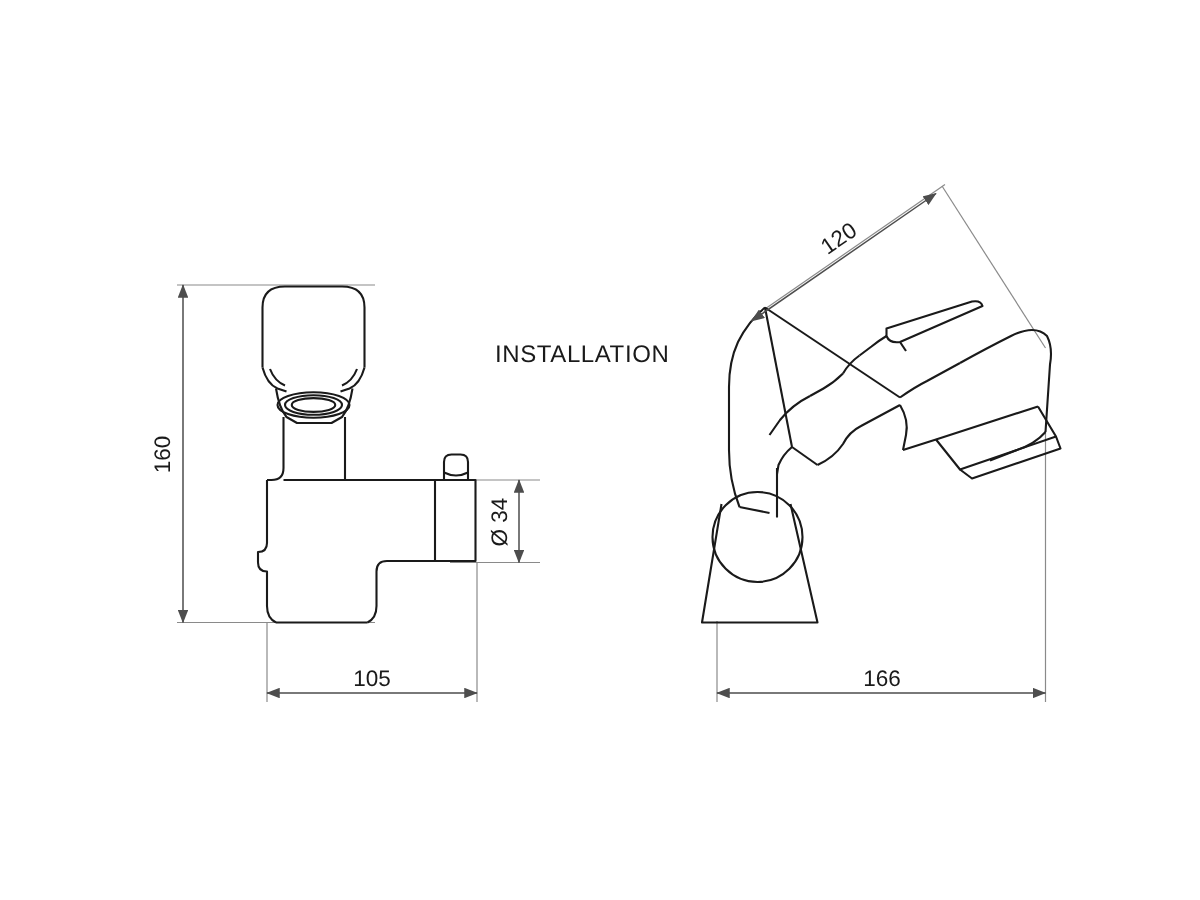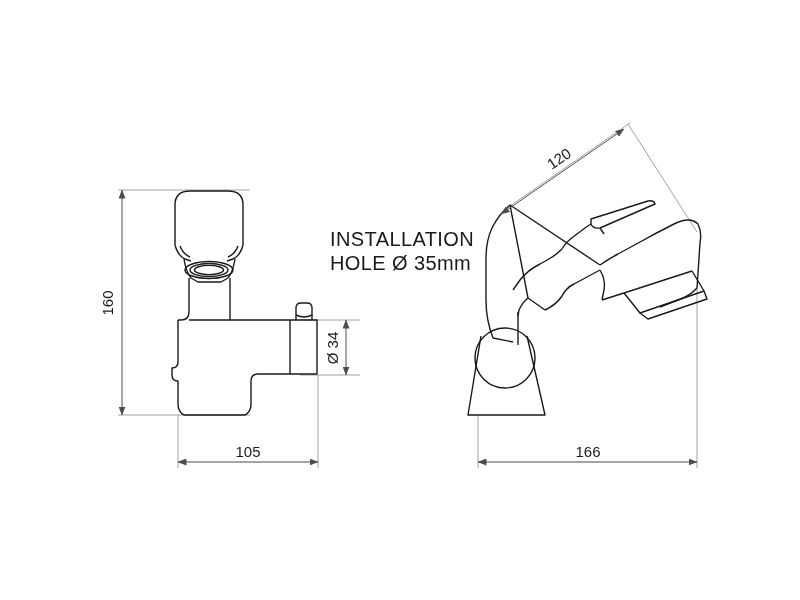--- a/index.html
+++ b/index.html
@@ -24,21 +24,21 @@
     width: 800px;
     height: 600px;
     display: block;
   }
   .note-block {
     position: absolute;
     left: 330px;
     top: 228px;
     line-height: 1.18;
     color: #1a1a1a;
-    font-size: 20px;
+    font-size: 16px;
     letter-spacing: 0.4px;
     font-family: "Liberation Sans", sans-serif;
     white-space: nowrap;
     user-select: none;
   }
   .note-line { display: block; }
 </style>
 </head>
 <body>
 
@@ -153,16 +153,15 @@
 
       <g>
         <line x1="478" y1="462" x2="697" y2="462" stroke="#4d4d4d" stroke-width="1" marker-start="url(#arrTail)" marker-end="url(#arrHead)"></line>
         <text x="588" y="457" fill="#1a1a1a" font-size="15" font-family="Liberation Sans, sans-serif" text-anchor="middle">166</text>
       </g>
     </g>
   </svg>
 
   <div class="note-block">
     <span class="note-line">INSTALLATION</span>
-    <span class="note-line">HOLE Ø 35mm</span>
   </div>
 
 </div>
 
 </body></html>

